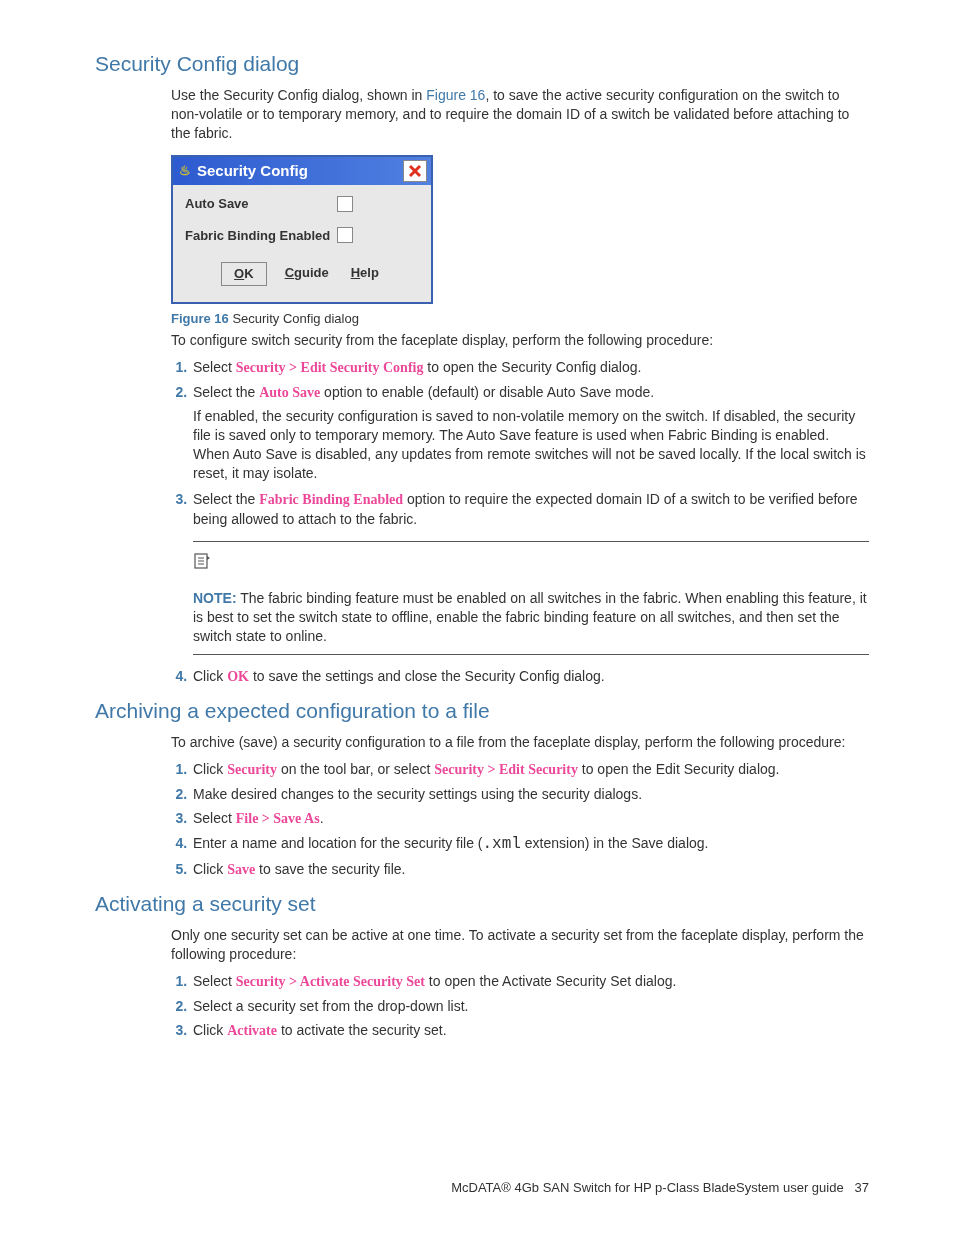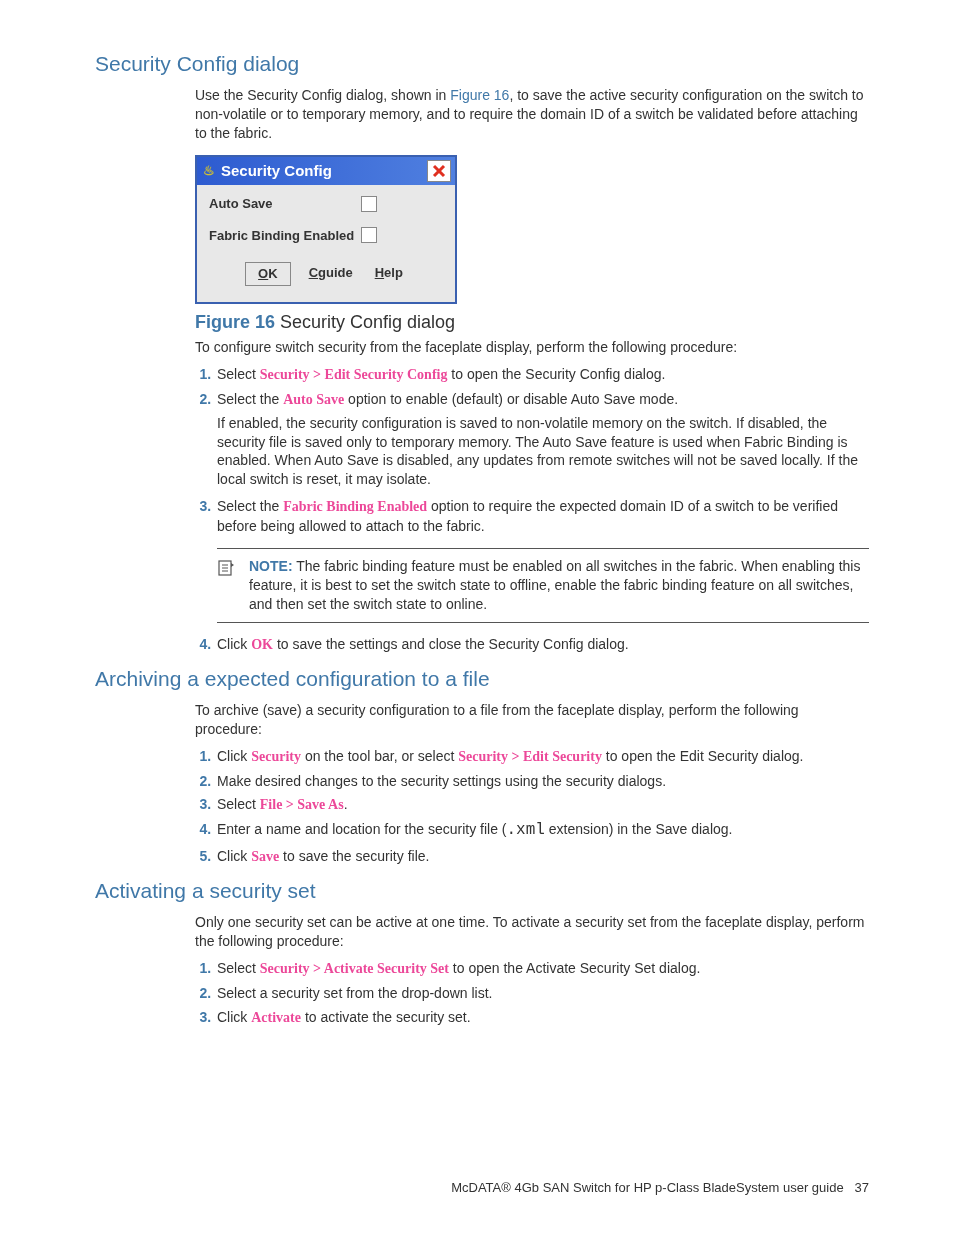--- a/index.html
+++ b/index.html
@@ -13,21 +13,21 @@
     line-height: 1.35;
   }
   h2.section {
     font-family: "Segoe UI Light", "Helvetica Neue", Arial, sans-serif;
     font-weight: 300;
     color: #4078a8;
     font-size: 21px;
     margin: 0 0 8px 0;
   }
   .indent {
-    margin-left: 100px;
+    margin-left: 76px;
   }
   p { margin: 4px 0 8px 0; }
   a.fig-link { color: #4078a8; text-decoration: none; }
   .dialog-wrap { margin: 12px 0 4px 0; }
   .dialog {
     border: 2px solid #3a60b0;
     width: 258px;
     background: #e8e8e8;
     font-family: Arial, sans-serif;
   }
@@ -60,34 +60,35 @@
     display: flex; align-items: center; justify-content: center;
   }
   .close-x { stroke: #e03020; stroke-width: 3; }
   .dialog-body { padding: 10px 12px 6px 12px; font-size: 13px; }
   .field-row { display: flex; align-items: center; justify-content: flex-start; margin-bottom: 14px; }
   .field-label { font-weight: bold; width: 152px; }
   .checkbox { width: 14px; height: 14px; border: 1px solid #888; background: #fff; }
   .dialog-buttons { display: flex; gap: 14px; justify-content: center; padding: 4px 0 10px 0; }
   .dbtn { border: 1px solid #888; background: #e8e8e8; padding: 2px 12px; font-size: 13px; font-weight: bold; }
   .dbtn .ul { text-decoration: underline; }
-  .fig-caption { font-size: 18px; margin-top: 6px; }
+  .fig-caption { font-size: 13px; margin-top: 6px; }
   .fig-caption .fig-num { color: #4078a8; font-weight: bold; }
   ol.steps { margin: 6px 0 10px 0; padding-left: 20px; }
   ol.steps > li { margin-bottom: 5px; padding-left: 2px; }
   ol.steps > li::marker { color: #4078a8; font-weight: bold; }
   .sub-p { margin: 4px 0 8px 0; }
   b { font-weight: bold; color: #ec4899; font-family: Liberation Serif, serif; }
   .note-block {
     border-top: 1px solid #555;
     border-bottom: 1px solid #555;
     margin: 12px 0 12px 0;
     padding: 8px 0;
     display: flex;
     gap: 14px;
+    flex-direction: column;
   }
   .note-icon { width: 18px; flex-shrink: 0; padding-top: 2px; }
   .note-text .note-label { color: #4078a8; font-weight: bold; }
   .footer {
     position: absolute;
     bottom: 38px;
     right: 85px;
     font-size: 13px;
     color: #333;
   }

